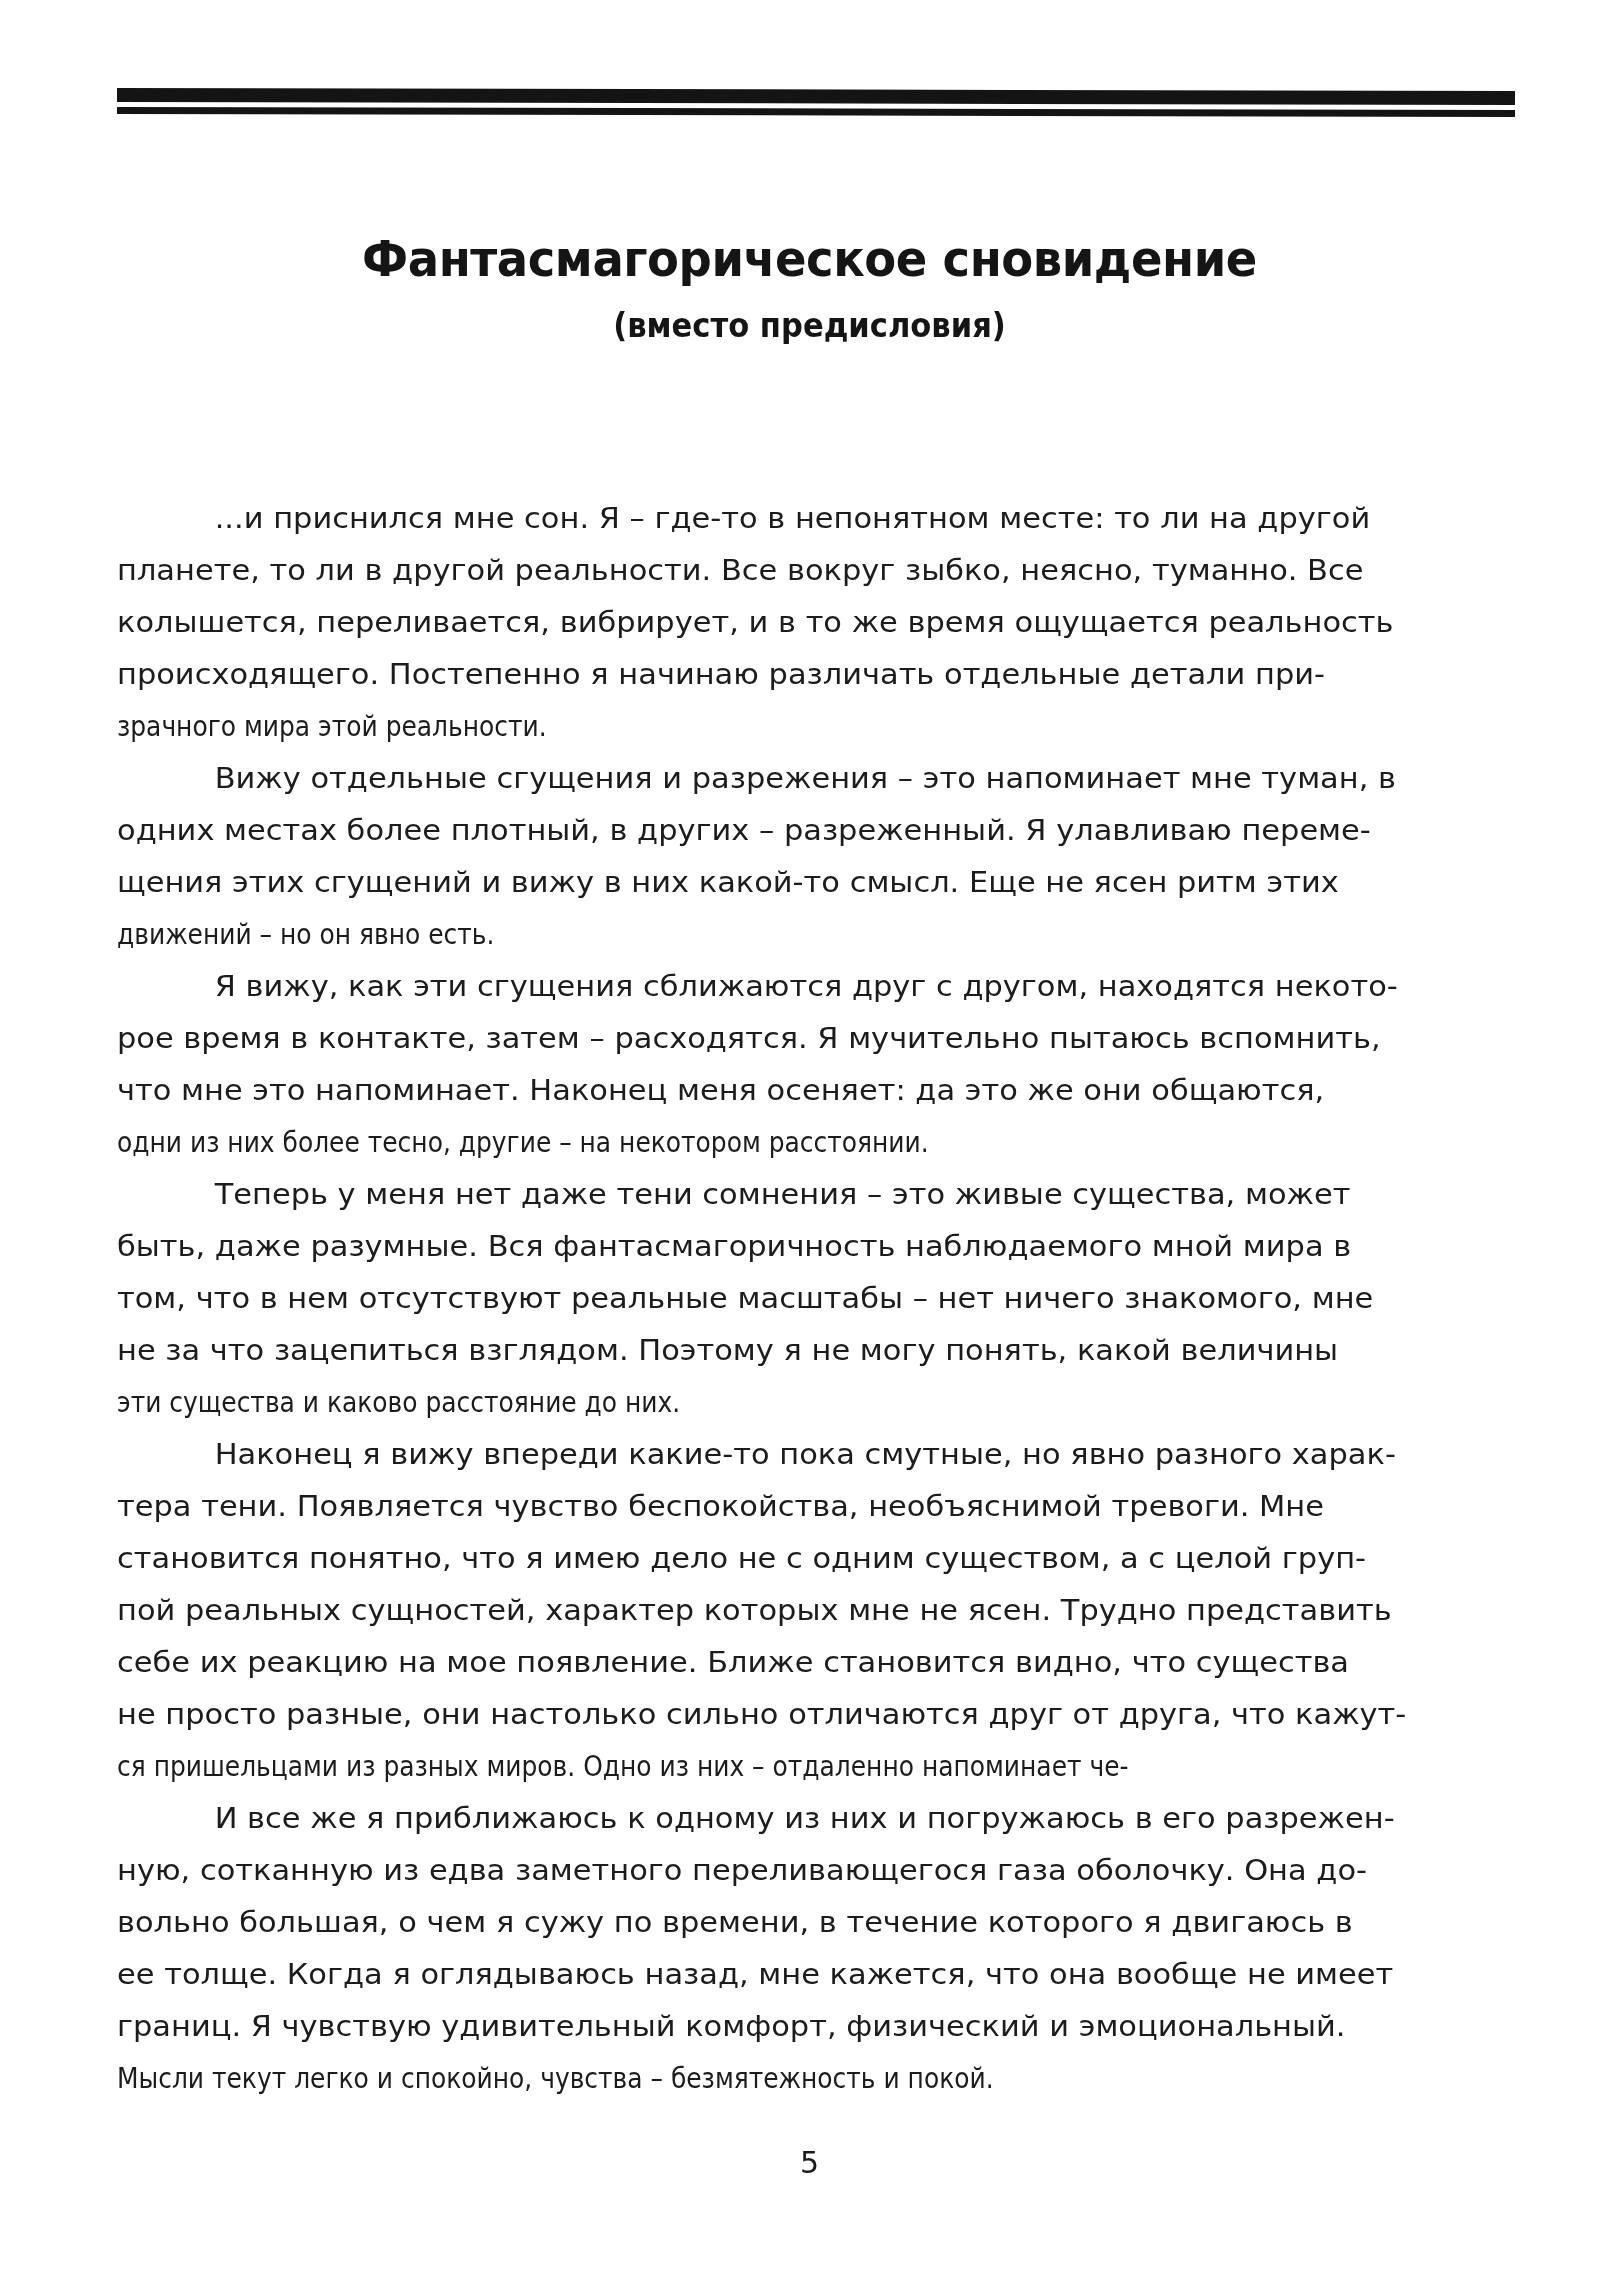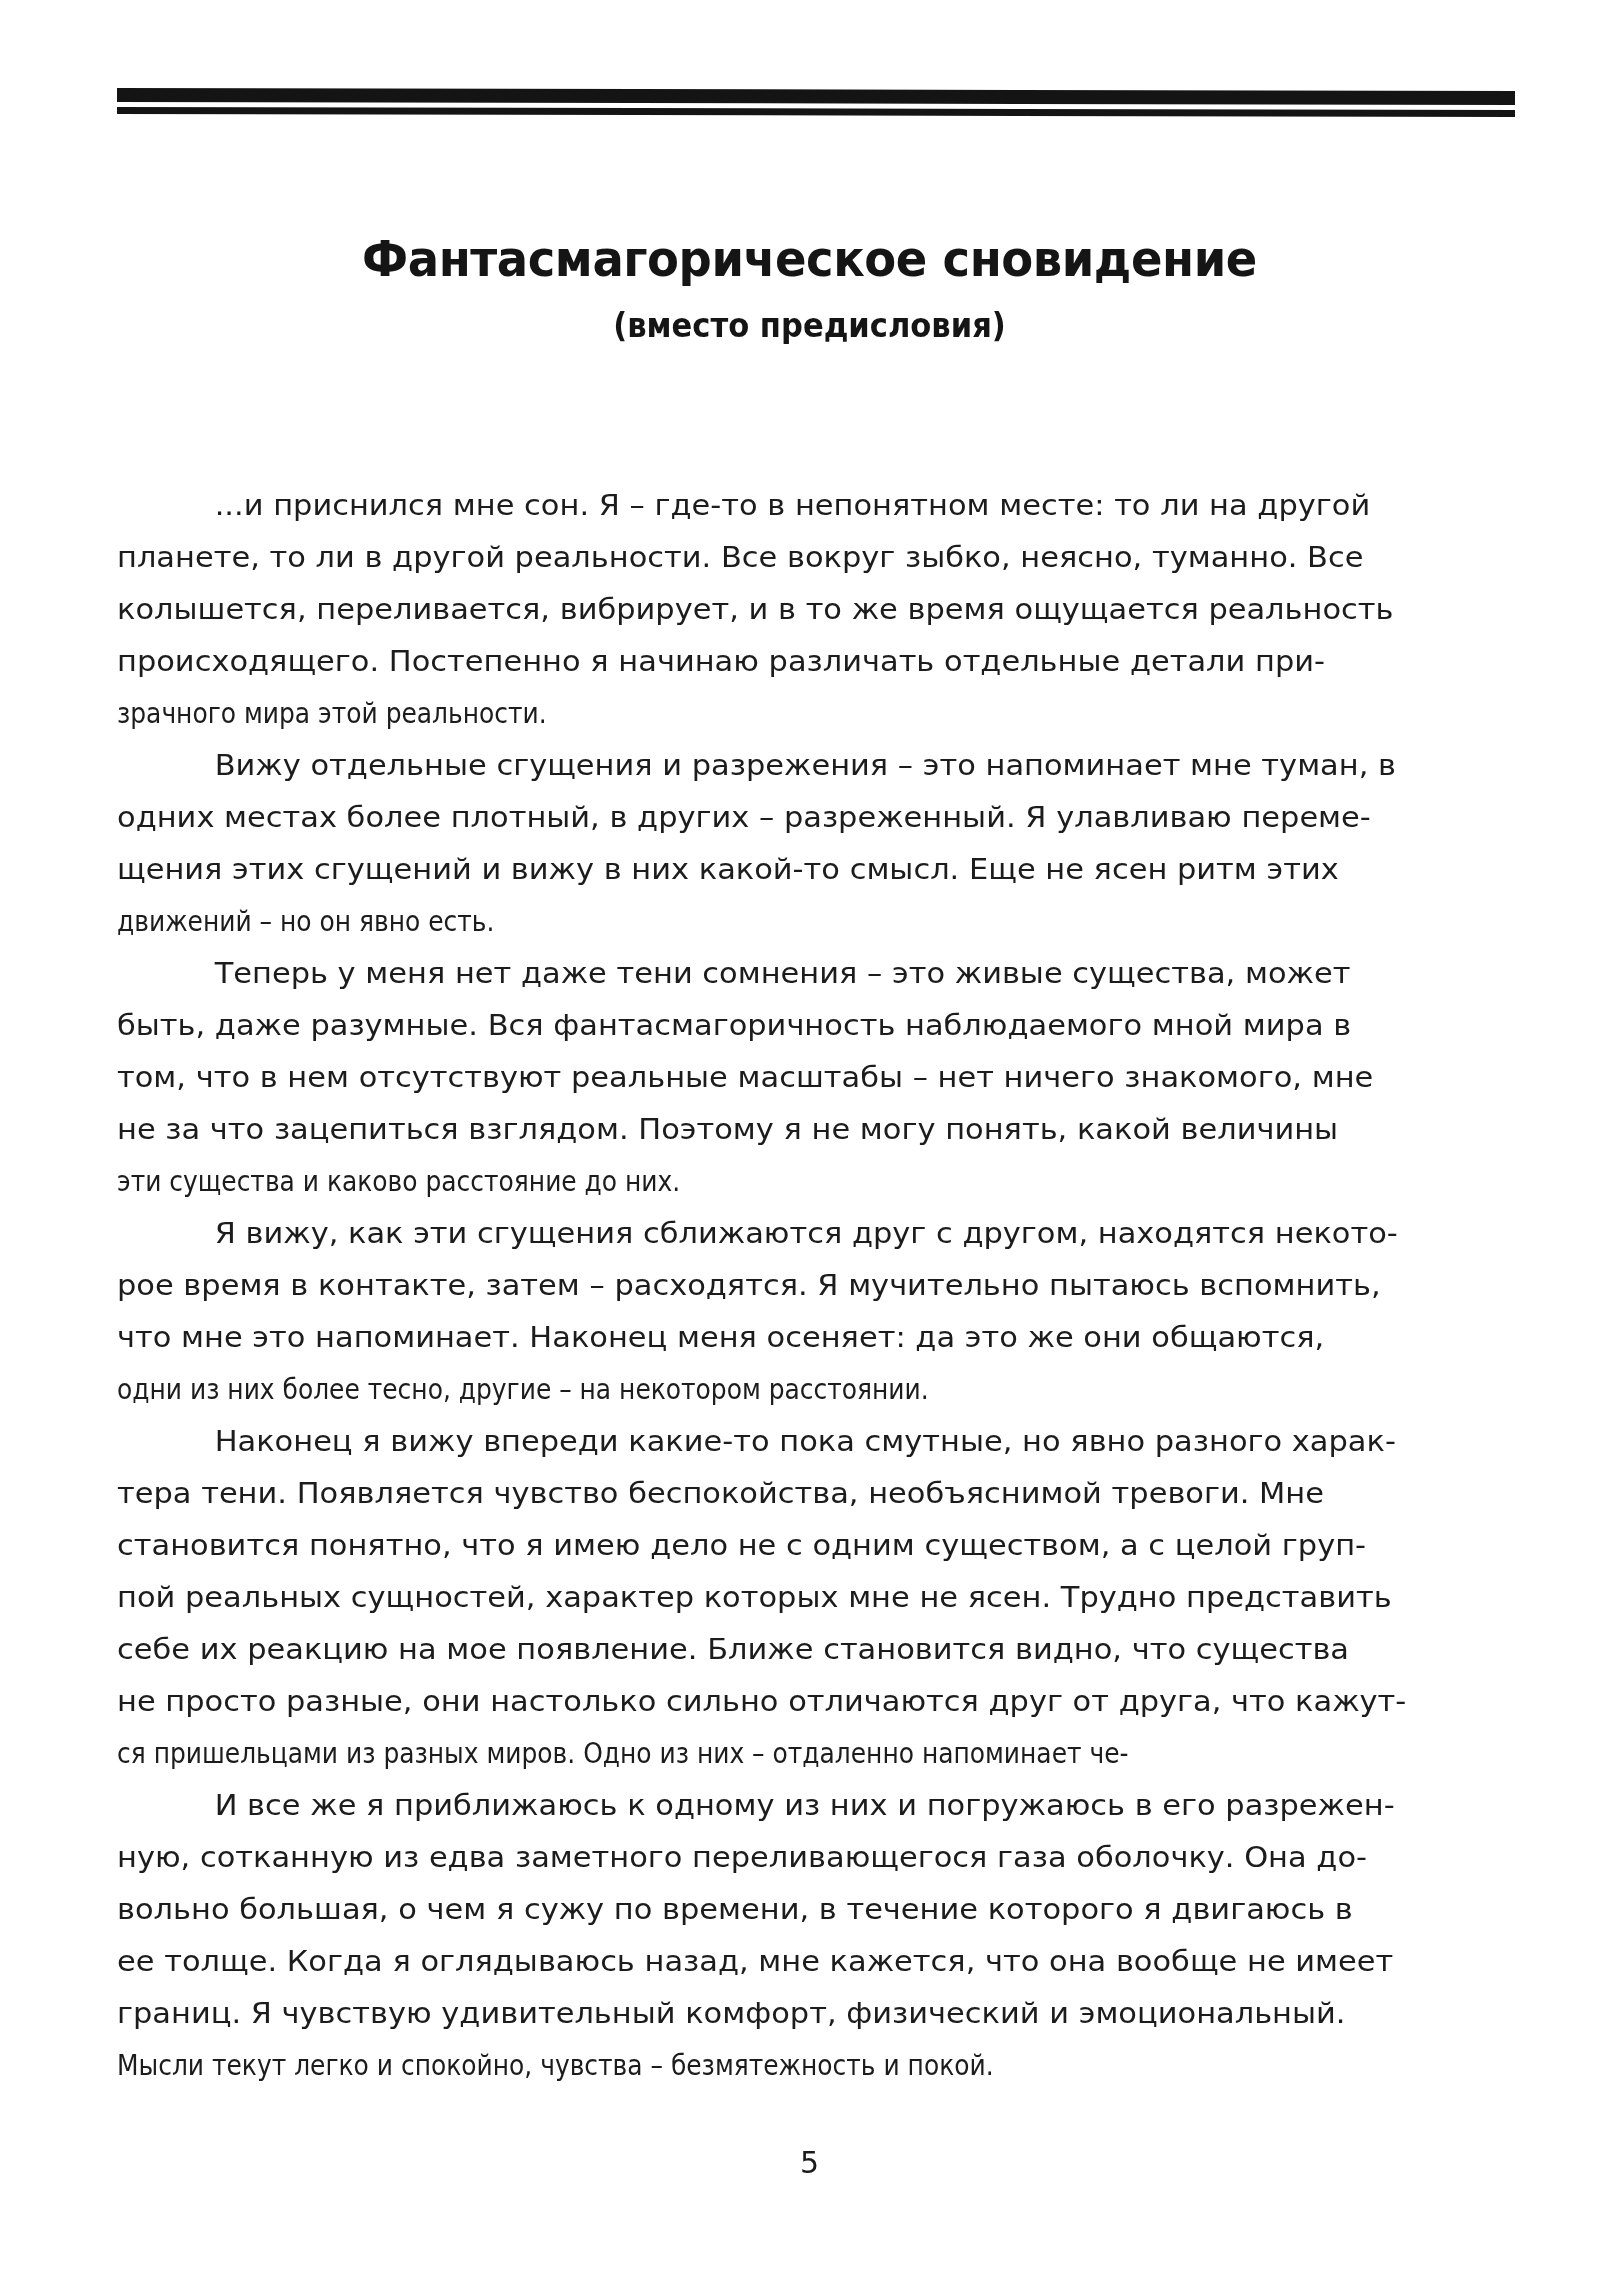--- a/index.html
+++ b/index.html
@@ -63,21 +63,21 @@
       font-family: "DejaVu Sans", sans-serif;
       font-weight: bold;
       font-size: 34px;
       transform: scaleX(0.9);
       transform-origin: center;
       color: #151515;
     }
     .body-text {
       position: absolute;
       left: 117px;
-      top: 479px;
+      top: 492px;
       width: 1398px;
     }
     .line {
       display: block;
       height: 52px;
       line-height: 52px;
       font-family: "DejaVu Sans", sans-serif;
       font-size: 29px;
       white-space: nowrap;
       text-align: justify;
@@ -120,31 +120,31 @@
         <span class="line" style="display: block; text-align-last: left; width: max-content; transform: scaleX(1.05);">происходящего. Постепенно я начинаю различать отдельные детали при-</span>
         <span class="line last" style="display: block; text-align-last: left; width: max-content; transform: scaleX(0.86);">зрачного мира этой реальности.</span>
       </div>
       <div class="paragraph">
         <span class="line indent" style="display: block; text-align-last: left; width: max-content; transform: scaleX(1.05);">Вижу отдельные сгущения и разрежения – это напоминает мне туман, в</span>
         <span class="line" style="display: block; text-align-last: left; width: max-content; transform: scaleX(1.05);">одних местах более плотный, в других – разреженный. Я улавливаю переме-</span>
         <span class="line" style="display: block; text-align-last: left; width: max-content; transform: scaleX(1.05);">щения этих сгущений и вижу в них какой-то смысл. Еще не ясен ритм этих</span>
         <span class="line last" style="display: block; text-align-last: left; width: max-content; transform: scaleX(0.86);">движений – но он явно есть.</span>
       </div>
       <div class="paragraph">
+        <span class="line indent" style="display: block; text-align-last: left; width: max-content; transform: scaleX(1.05);">Я вижу, как эти сгущения сближаются друг с другом, находятся некото-</span>
+        <span class="line" style="display: block; text-align-last: left; width: max-content; transform: scaleX(1.05);">рое время в контакте, затем – расходятся. Я мучительно пытаюсь вспомнить,</span>
+        <span class="line" style="display: block; text-align-last: left; width: max-content; transform: scaleX(1.05);">что мне это напоминает. Наконец меня осеняет: да это же они общаются,</span>
+        <span class="line last" style="display: block; text-align-last: left; width: max-content; transform: scaleX(0.86);">одни из них более тесно, другие – на некотором расстоянии.</span>
+      </div>
+      <div class="paragraph">
         <span class="line indent" style="display: block; text-align-last: left; width: max-content; transform: scaleX(1.05);">Теперь у меня нет даже тени сомнения – это живые существа, может</span>
         <span class="line" style="display: block; text-align-last: left; width: max-content; transform: scaleX(1.05);">быть, даже разумные. Вся фантасмагоричность наблюдаемого мной мира в</span>
         <span class="line" style="display: block; text-align-last: left; width: max-content; transform: scaleX(1.05);">том, что в нем отсутствуют реальные масштабы – нет ничего знакомого, мне</span>
         <span class="line" style="display: block; text-align-last: left; width: max-content; transform: scaleX(1.05);">не за что зацепиться взглядом. Поэтому я не могу понять, какой величины</span>
         <span class="line last" style="display: block; text-align-last: left; width: max-content; transform: scaleX(0.86);">эти существа и каково расстояние до них.</span>
-      </div>
-      <div class="paragraph">
-        <span class="line indent" style="display: block; text-align-last: left; width: max-content; transform: scaleX(1.05);">Я вижу, как эти сгущения сближаются друг с другом, находятся некото-</span>
-        <span class="line" style="display: block; text-align-last: left; width: max-content; transform: scaleX(1.05);">рое время в контакте, затем – расходятся. Я мучительно пытаюсь вспомнить,</span>
-        <span class="line" style="display: block; text-align-last: left; width: max-content; transform: scaleX(1.05);">что мне это напоминает. Наконец меня осеняет: да это же они общаются,</span>
-        <span class="line last" style="display: block; text-align-last: left; width: max-content; transform: scaleX(0.86);">одни из них более тесно, другие – на некотором расстоянии.</span>
       </div>
       <div class="paragraph">
         <span class="line indent" style="display: block; text-align-last: left; width: max-content; transform: scaleX(1.05);">Наконец я вижу впереди какие-то пока смутные, но явно разного харак-</span>
         <span class="line" style="display: block; text-align-last: left; width: max-content; transform: scaleX(1.05);">тера тени. Появляется чувство беспокойства, необъяснимой тревоги. Мне</span>
         <span class="line" style="display: block; text-align-last: left; width: max-content; transform: scaleX(1.05);">становится понятно, что я имею дело не с одним существом, а с целой груп-</span>
         <span class="line" style="display: block; text-align-last: left; width: max-content; transform: scaleX(1.05);">пой реальных сущностей, характер которых мне не ясен. Трудно представить</span>
         <span class="line" style="display: block; text-align-last: left; width: max-content; transform: scaleX(1.05);">себе их реакцию на мое появление. Ближе становится видно, что существа</span>
         <span class="line" style="display: block; text-align-last: left; width: max-content; transform: scaleX(1.05);">не просто разные, они настолько сильно отличаются друг от друга, что кажут-</span>
         <span class="line last" style="display: block; text-align-last: left; width: max-content; transform: scaleX(0.86);">ся пришельцами из разных миров. Одно из них – отдаленно напоминает че-</span>
       </div>

